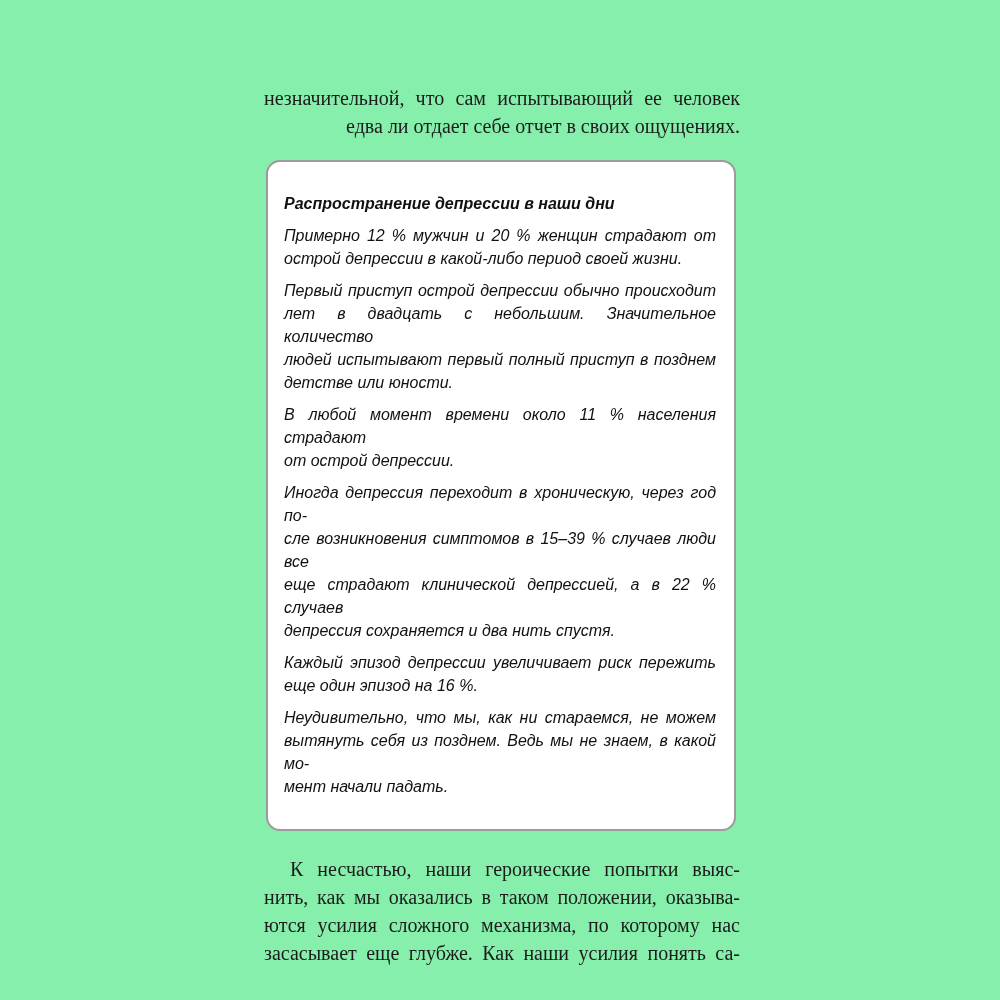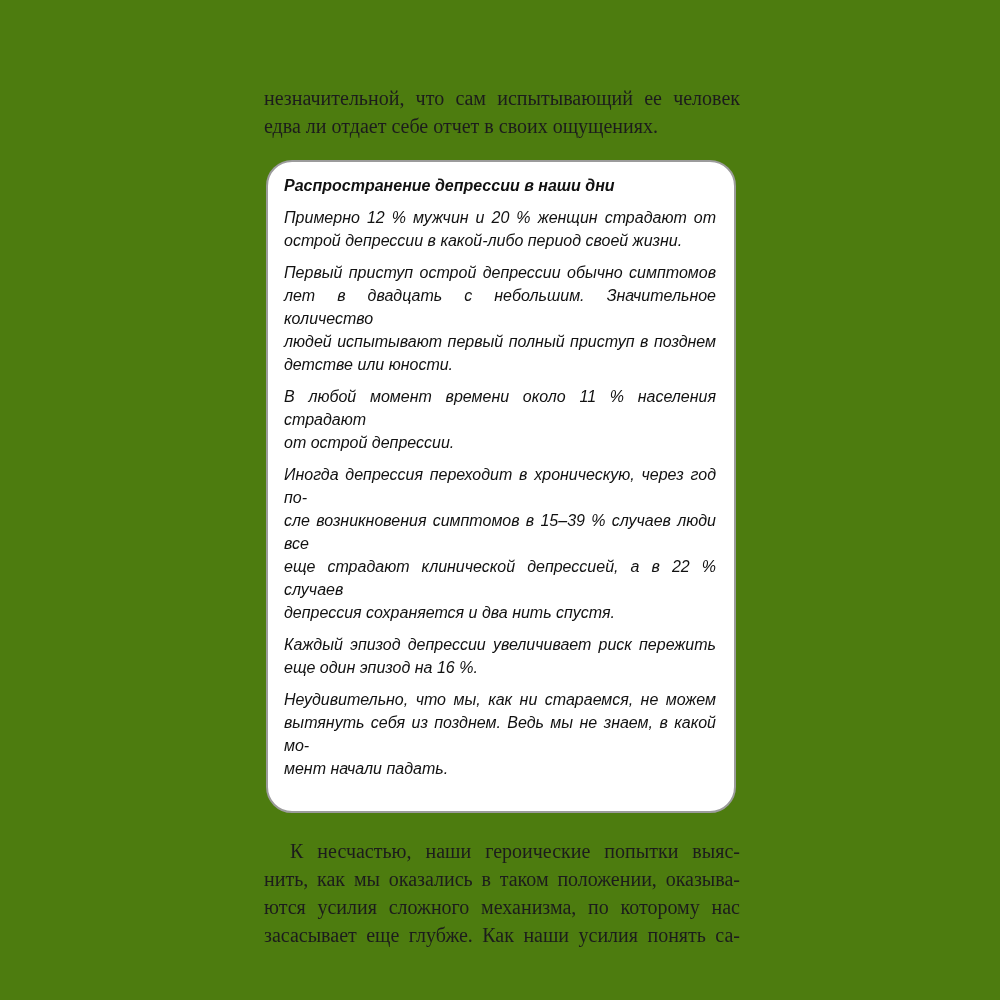--- a/index.html
+++ b/index.html
@@ -9,43 +9,43 @@
     height: 1000px;
     font-family: "Liberation Serif", serif;
     color: #1c1c1c;
     position: relative;
     overflow: hidden;
   }
   .page {
     position: relative;
     width: 1000px;
     height: 1000px;
-    background: #4d7c0f;
+    background: #86efac;
   }
   .content {
     position: absolute;
     left: 264px;
     top: 84px;
     width: 476px;
   }
   .serif-par {
     font-size: 20px;
     line-height: 28px;
     color: #1c1c1c;
   }
-  .line { display: block; }
+  .line { display: block; text-align: right; }
   .jl { text-align: justify; text-align-last: justify; }
   .indent { text-indent: 26px; }
   .info-box {
     margin-top: 20px;
     margin-left: 2px;
     width: 470px;
     border: 2px solid #9c9c9c;
-    border-radius: 26px;
-    padding: 12px 18px 16px 16px;
+    border-radius: 14px;
+    padding: 30px 18px 16px 16px;
     font-family: "Liberation Sans", sans-serif;
     font-style: italic;
     font-size: 16px;
     line-height: 23px;
     color: #111111;
     background: #ffffff;
   }
   .box-title {
     font-weight: bold;
     margin-bottom: 9px;
@@ -68,21 +68,21 @@
 
     <div class="info-box">
       <div class="box-title">Распространение депрессии в наши дни</div>
 
       <div class="box-par">
         <span class="bline jl">Примерно 12 % мужчин и 20 % женщин страдают от</span>
         <span class="bline">острой депрессии в какой-либо период своей жизни.</span>
       </div>
 
       <div class="box-par">
-        <span class="bline jl">Первый приступ острой депрессии обычно симптомов</span>
+        <span class="bline jl">Первый приступ острой депрессии обычно происходит</span>
         <span class="bline jl">лет в двадцать с небольшим. Значительное количество</span>
         <span class="bline jl">людей испытывают первый полный приступ в позднем</span>
         <span class="bline">детстве или юности.</span>
       </div>
 
       <div class="box-par">
         <span class="bline jl">В любой момент времени около 11 % населения страдают</span>
         <span class="bline">от острой депрессии.</span>
       </div>
 

